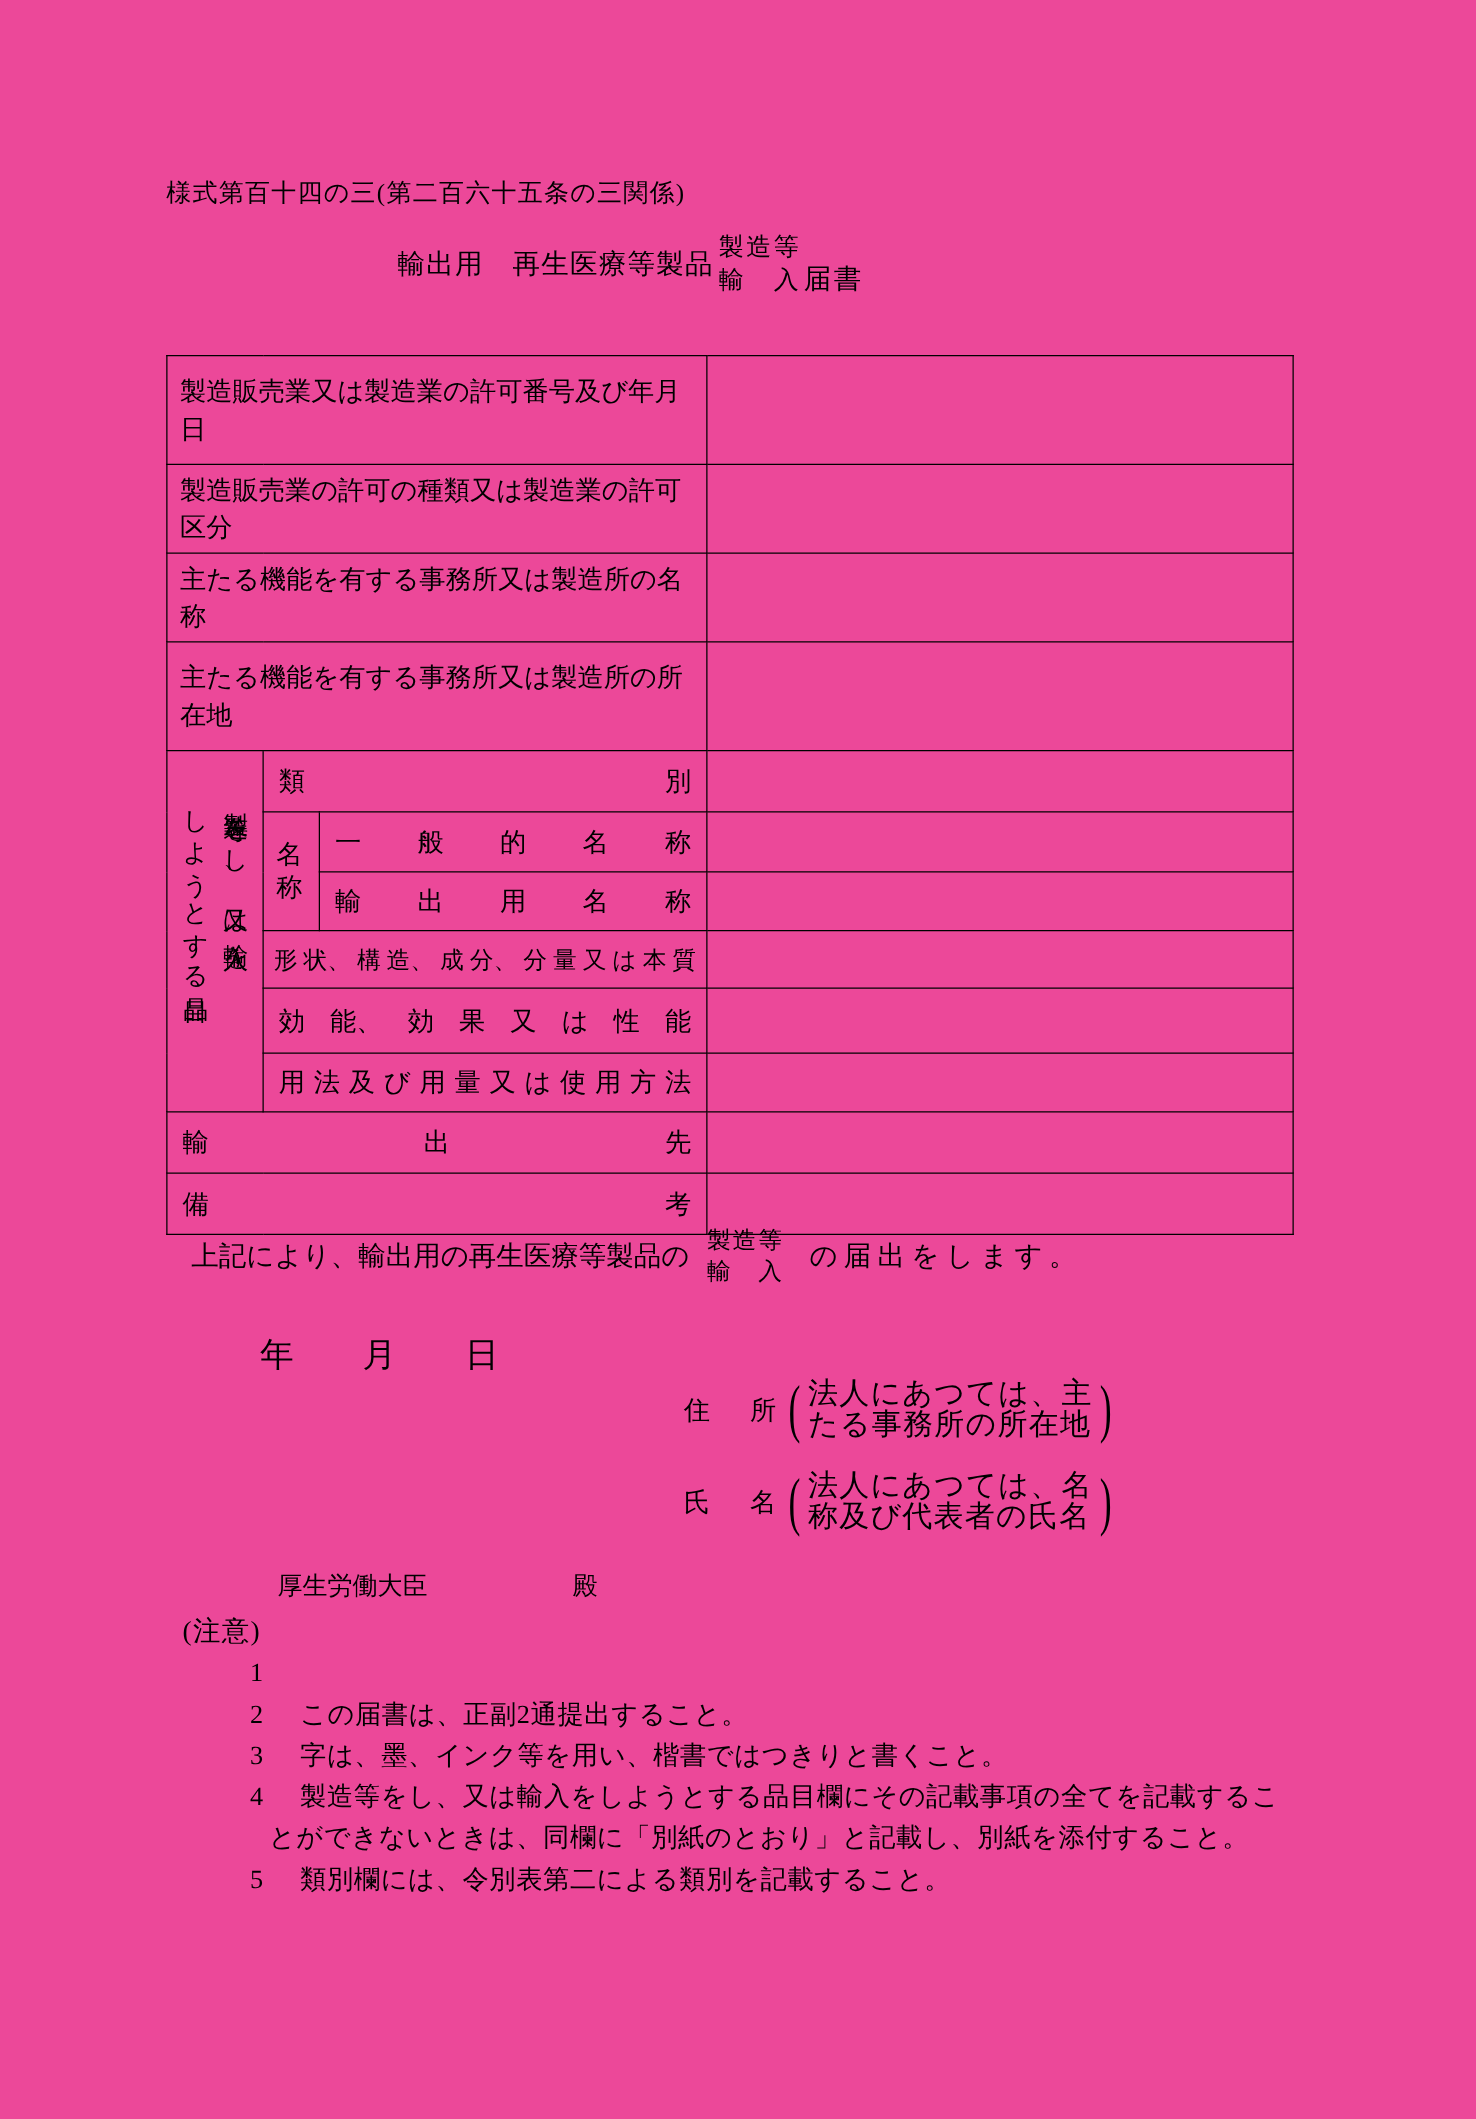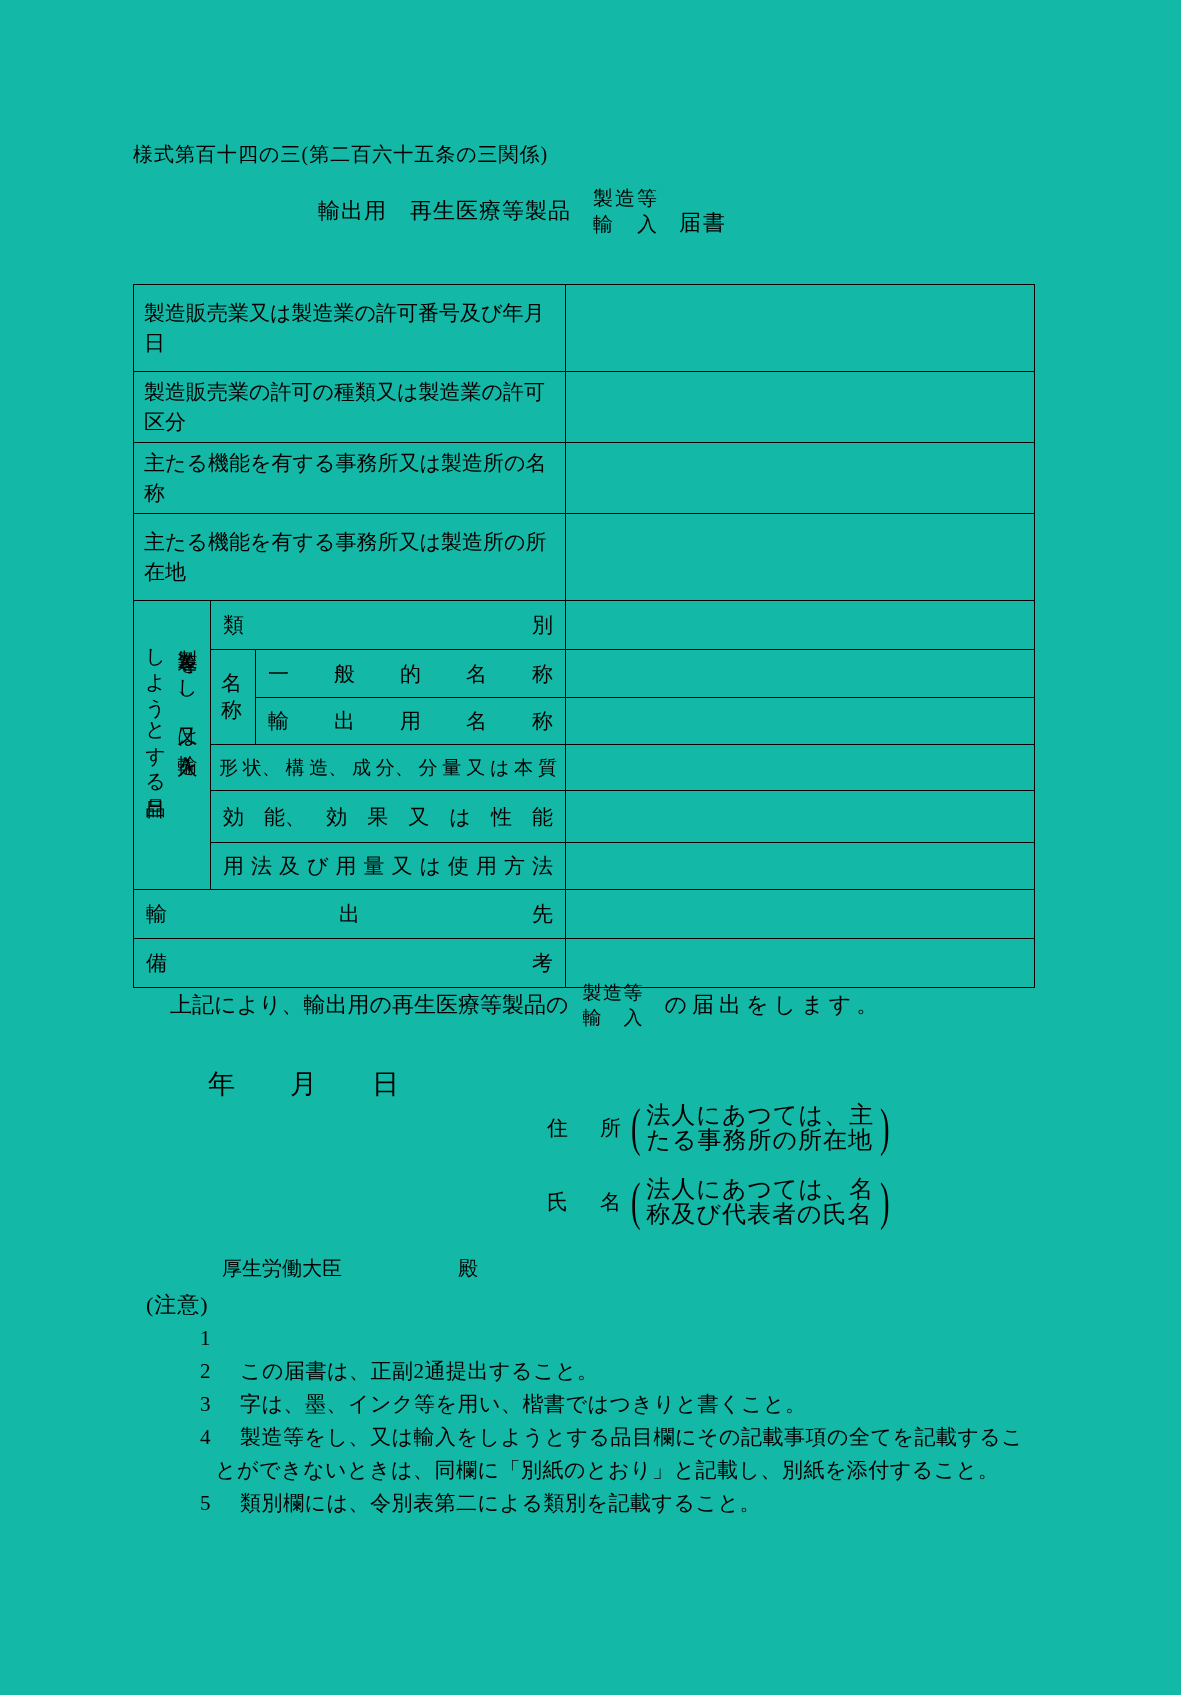--- a/index.html
+++ b/index.html
@@ -1,27 +1,27 @@
 <!DOCTYPE html>
 <html lang="ja"><head>
 <meta charset="utf-8">
 <style>
   * { margin:0; padding:0; box-sizing:border-box; }
   html,body { background:#fbfbfb; }
   #page {
     position:relative;
     width:1181px; height:1695px;
-    background:#14b8a6;
+    background:#ec4899;
     color:#000;
     font-family:"Liberation Serif","DejaVu Serif",serif;
     overflow:hidden;
   }
   
   .form-number { position:absolute; left:133px; top:141px; font-size:20px; letter-spacing:1px; }
-  .heading { position:absolute; left:318px; top:184px; display:flex; align-items:center; gap:22px; font-size:22px; }
+  .heading { position:absolute; left:318px; top:184px; display:flex; align-items:center; gap:4px; font-size:22px; }
   .heading .h-prefix { letter-spacing:1px; }
   .stack { display:inline-block; text-align:left; }
   .stack .stack-line { display:flex; justify-content:space-between; font-size:20px; line-height:26px; width:64px; }
   .heading .suffix { letter-spacing:2px;margin-top:24px; }
   
   table.main {
     position:absolute; left:133px; top:284px;
     border-collapse:collapse; table-layout:fixed;
     width:901px; font-size:21px;
   }
@@ -34,21 +34,21 @@
   .jus span { display:inline-block; }
   td.tight .jus { font-size:19px; padding:0 8px; }
   td.vcell { vertical-align:top; padding-top:22px; }
   .vwrap {
     writing-mode:vertical-rl;
     height:245px; width:64px; margin:0 auto;
     font-size:20px; letter-spacing:2px; line-height:32px;
   }
   td.meisho-cell { word-break:break-all; line-height:27px; padding:0 10px; }
   
-  .declaration { position:absolute; left:170px; top:980px; display:flex; align-items:center; gap:14px; font-size:22px; }
+  .declaration { position:absolute; left:153px; top:980px; display:flex; align-items:center; gap:14px; font-size:22px; }
   .declaration .stack .stack-line { font-size:19px; line-height:25px; width:60px; }
   .declaration .d-suffix { letter-spacing:5px; margin-left:8px; }
   
   .dateline { position:absolute; left:208px; top:1066px; font-size:27px; }
   .dateline span { margin-right:55px; }
   
   .addr-block { position:absolute; left:547px; top:1102px; }
   .addr-row { display:flex; align-items:center; margin-bottom:22px; }
   .addr-label { display:flex; justify-content:space-between; width:74px; font-size:21px; margin-right:6px; }
   .big-paren { font-size:52px; font-weight:400; line-height:52px; transform:scaleX(.55); display:inline-block; }

